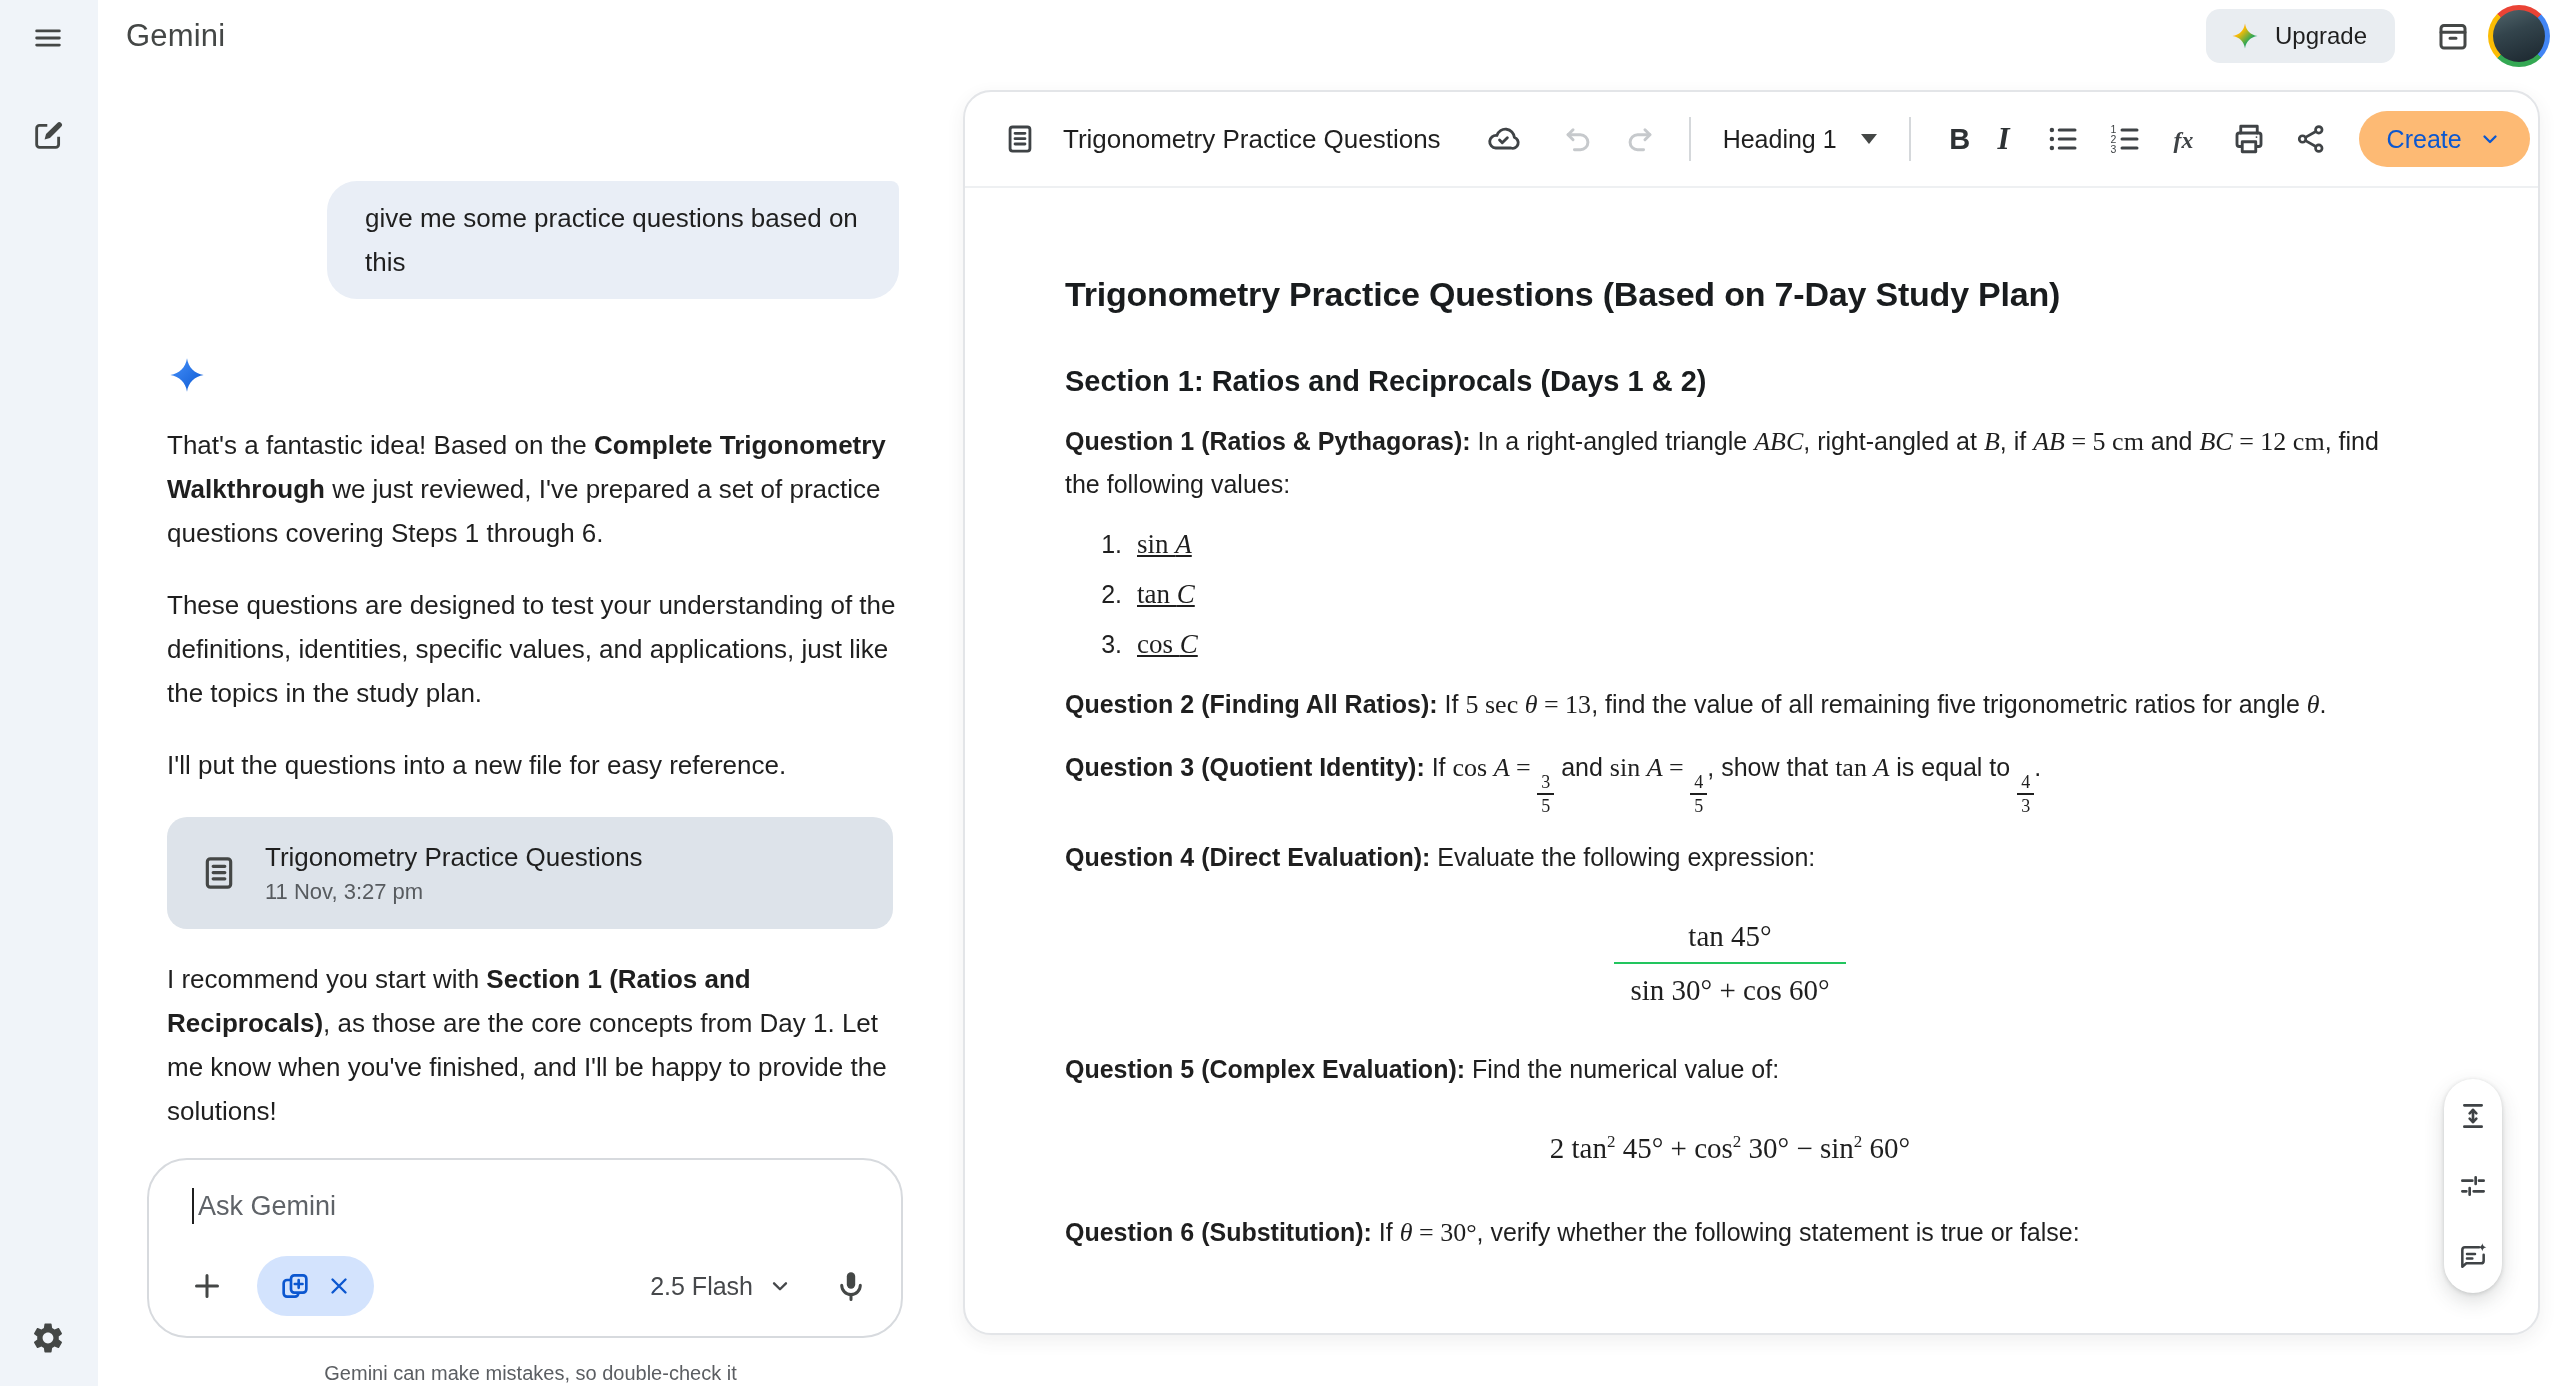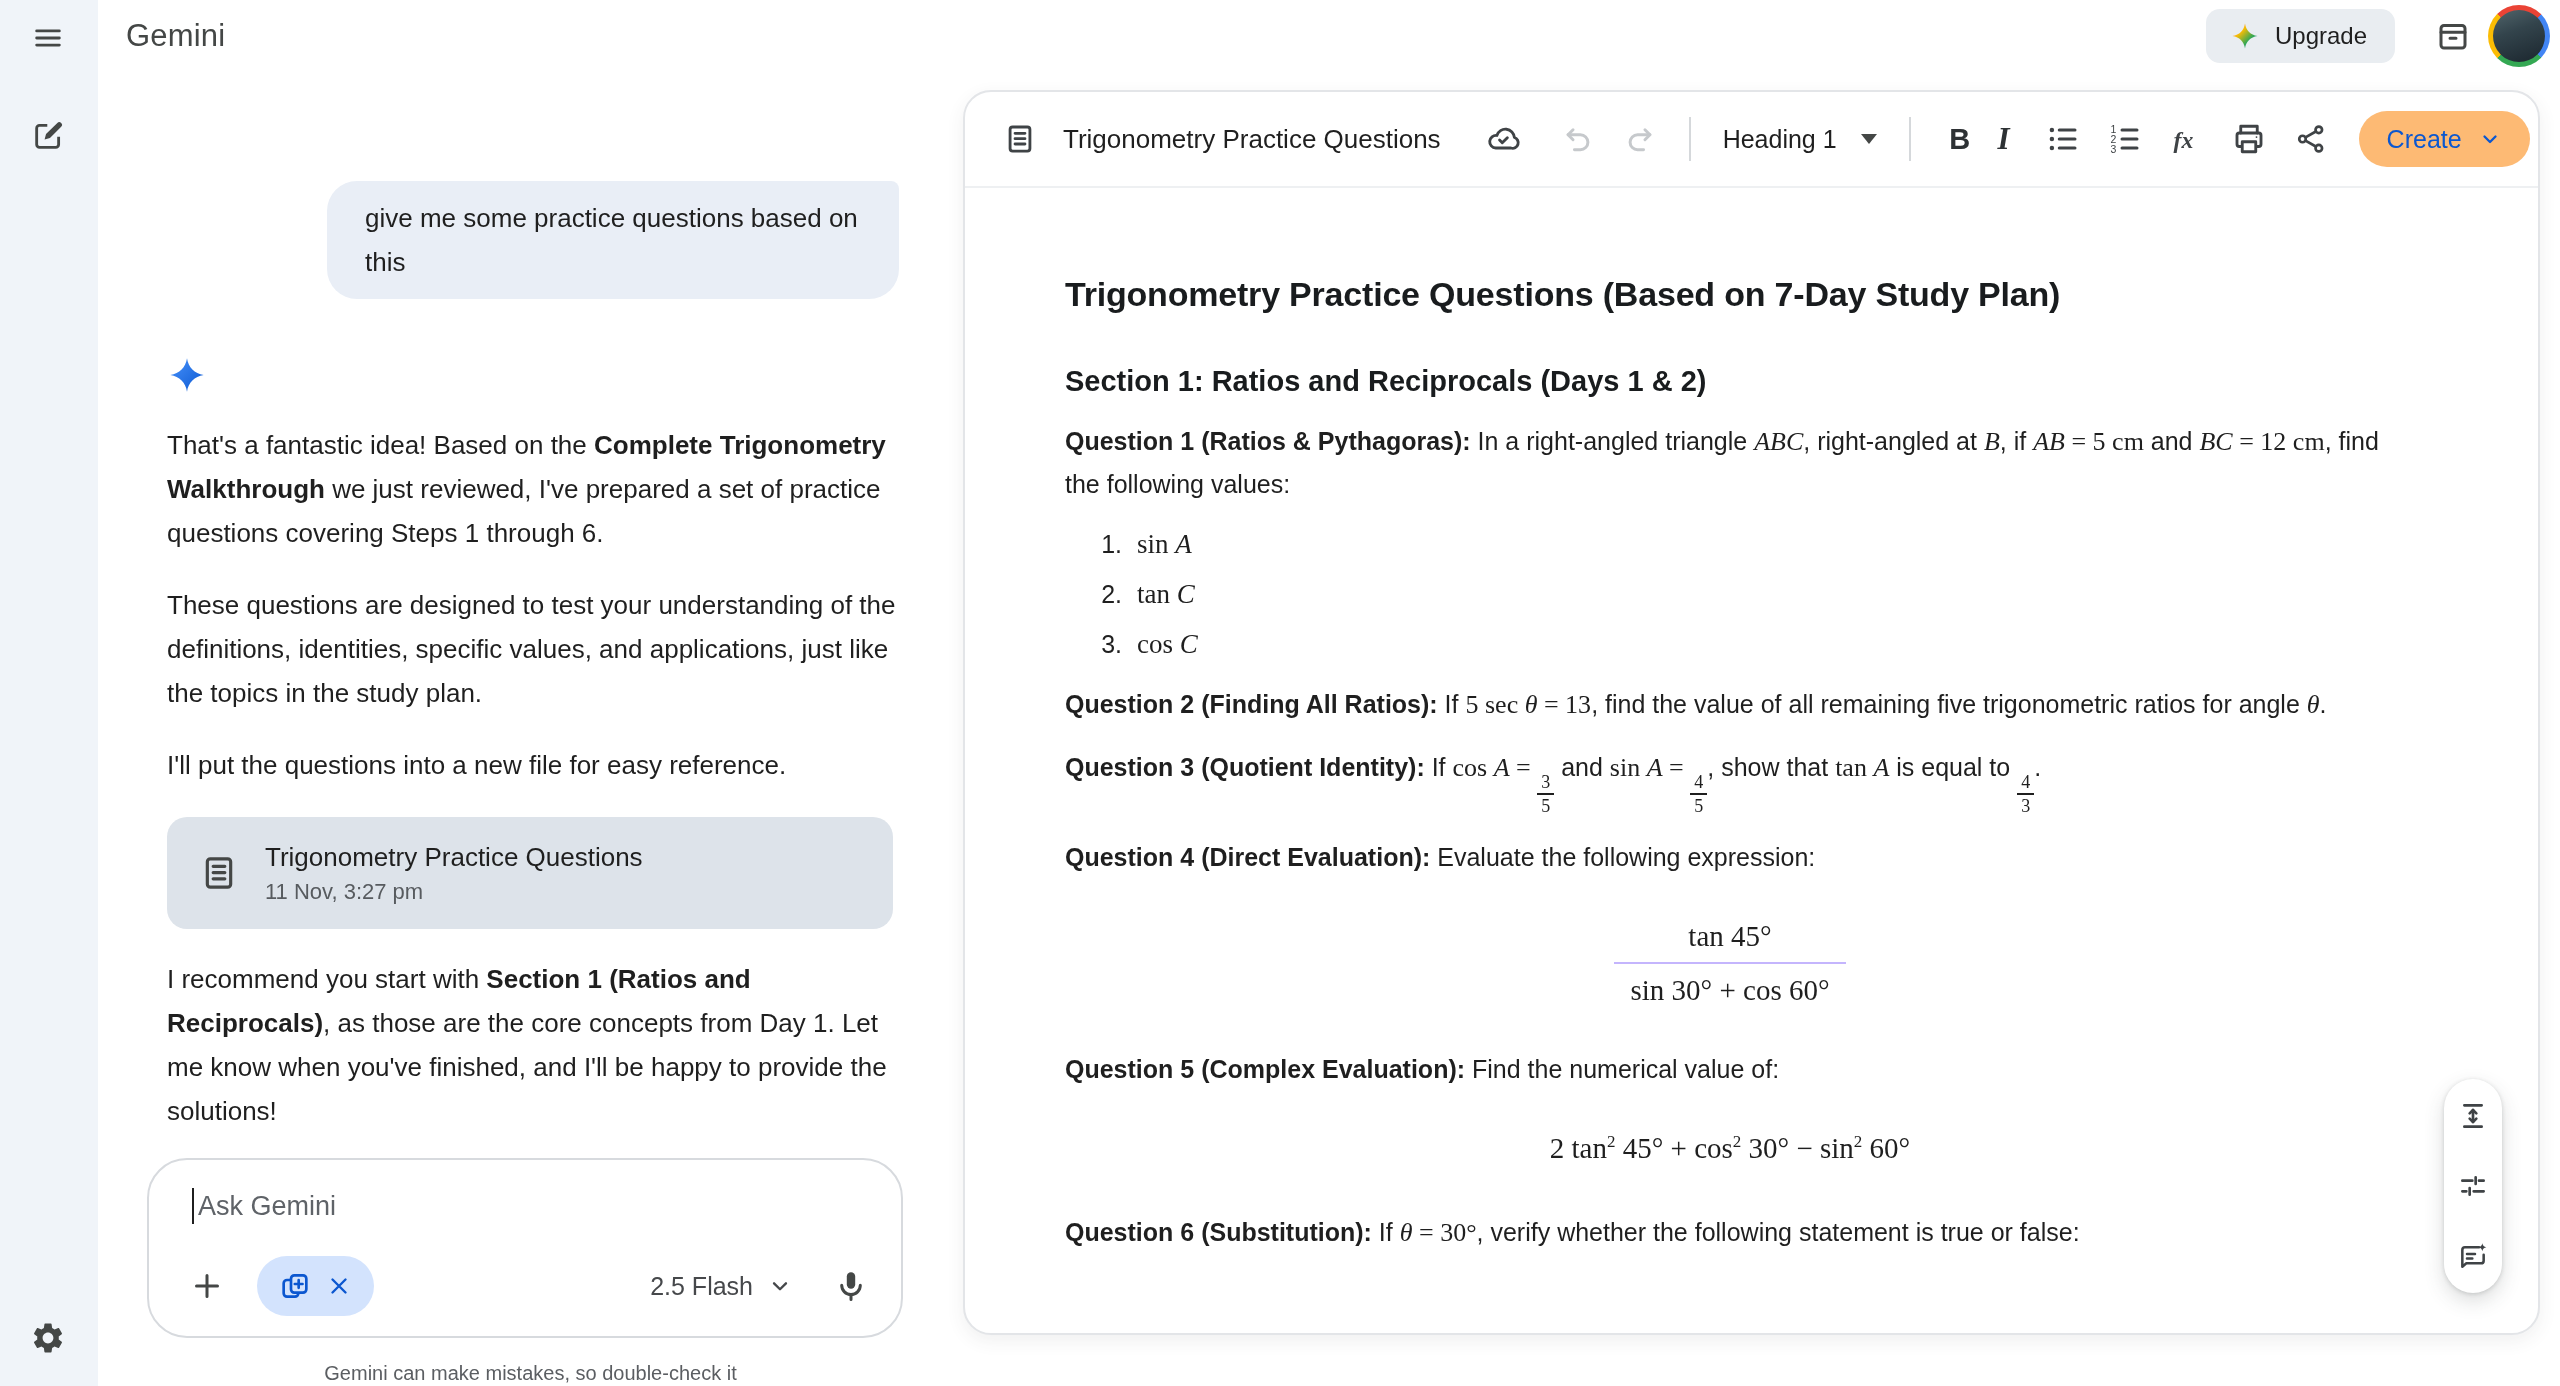--- a/index.html
+++ b/index.html
@@ -72,27 +72,27 @@
   .doc-h1 { font-size:34px; line-height:44px; font-weight:700; color:#191c1e; margin-bottom:46px; letter-spacing:-.2px; }
   .doc-h2 { font-size:29px; line-height:38px; font-weight:700; color:#191c1e; margin:42px 0 8px; }
   .doc-p { font-size:25px; line-height:42px; margin:20px 0; max-width:1330px; color:#1f1f1f; }
   .doc-p .sg-b { font-weight:700; }
   .sg-mi { font-family:"Liberation Serif",serif; font-style:italic; font-size:26px; }
   .sg-mr { font-family:"Liberation Serif",serif; font-size:26px; }
   .sg-sup { font-family:"Liberation Serif",serif; font-size:17px; position:relative; top:-11px; }
   .frac { display:inline-flex; flex-direction:column; vertical-align:-12px; font-family:"Liberation Serif",serif; font-size:18px; line-height:1.12; text-align:center; }
   .fnum { border-bottom:2px solid #1f1f1f; padding:0 4px 1px; }
   .fden { padding-top:1px; }
-  .doc-ol { margin:12px 0; padding-left:64px; }
+  .doc-ol { margin:12px 0; padding-left:64px;text-decoration:underline; }
   .doc-ol li { font-size:25px; line-height:38px; margin-bottom:12px; padding-left:8px; }
   .doc-ol li .sg-mr, .doc-ol li .sg-mi { font-size:27px; }
   .doc-display { text-align:center; font-family:"Liberation Serif",serif; font-size:29px; line-height:36px; margin:40px 0; max-width:1330px; color:#1f1f1f; }
   .doc-display .sg-mr { font-size:29px; }
   .bigfrac { display:inline-flex; flex-direction:column; }
-  .bf-num { border-bottom:2px solid #c4b5fd; padding:0 16px 8px;text-align:center; }
+  .bf-num { border-bottom:2px solid #22c55e; padding:0 16px 8px;text-align:center; }
   .bf-den { padding:8px 16px 0; }
 
   
   .float-pill { position:absolute; right:36px; bottom:40px; width:58px; padding:20px 0; background:#fff; border-radius:30px; box-shadow:0 1px 4px rgba(60,64,67,.2), 0 8px 20px rgba(60,64,67,.18); display:flex; flex-direction:column; align-items:center; gap:36px; }
   .float-pill .tb-btn { width:34px; height:34px; }
 </style>
 </head>
 <body>
 
 <svg width="0" height="0" style="position:absolute">

